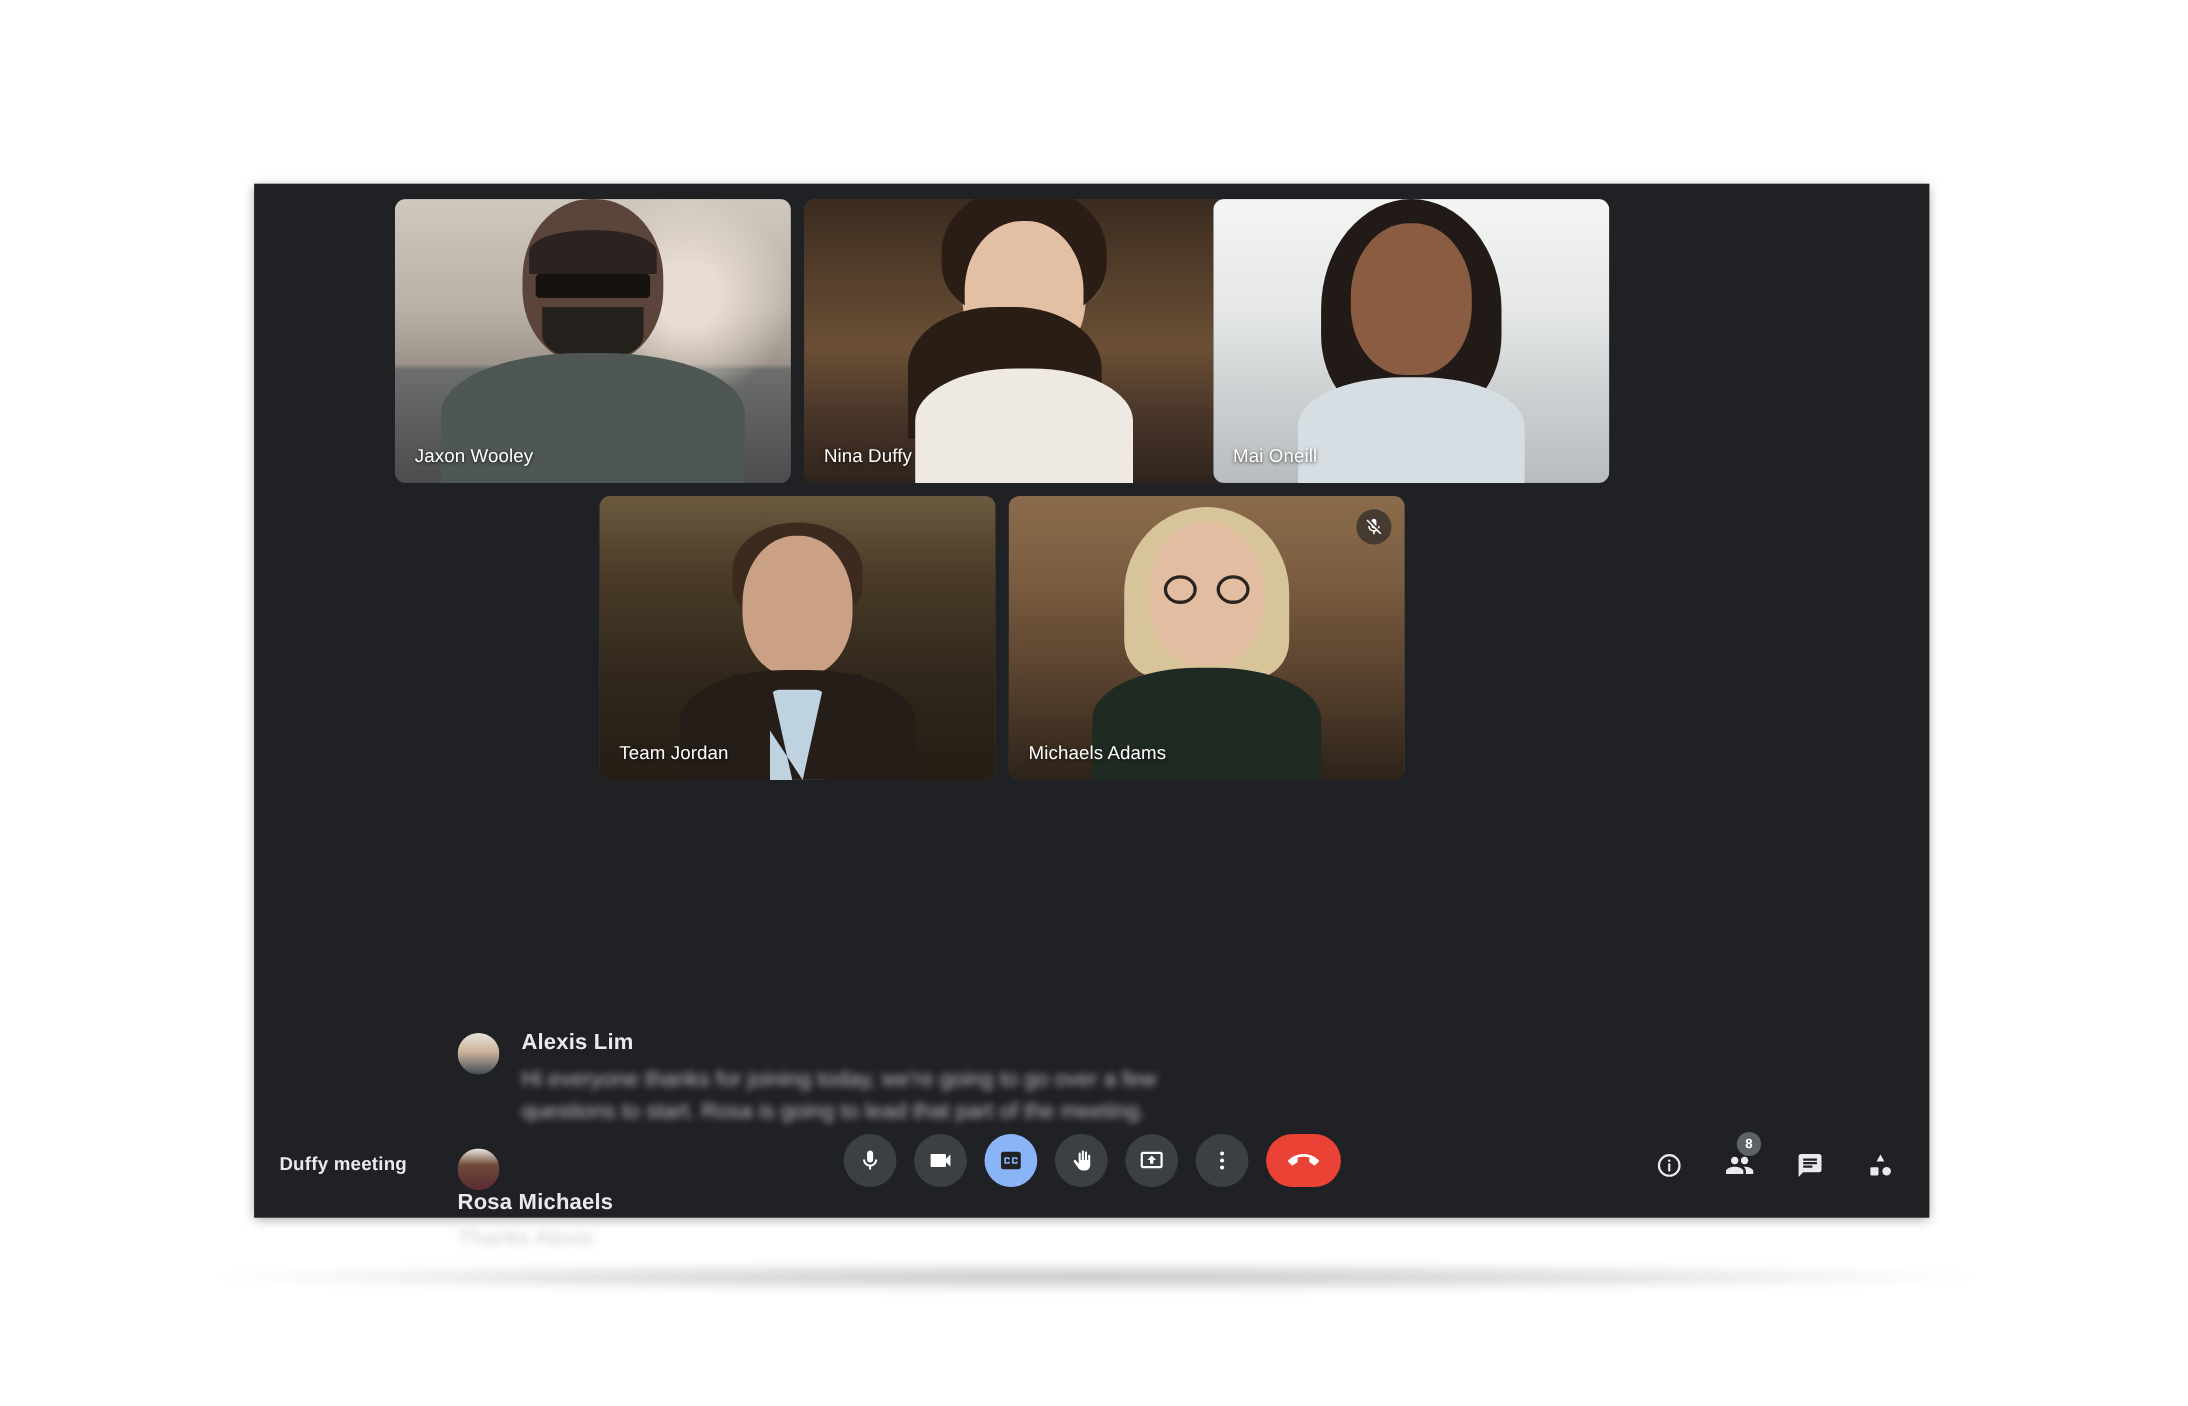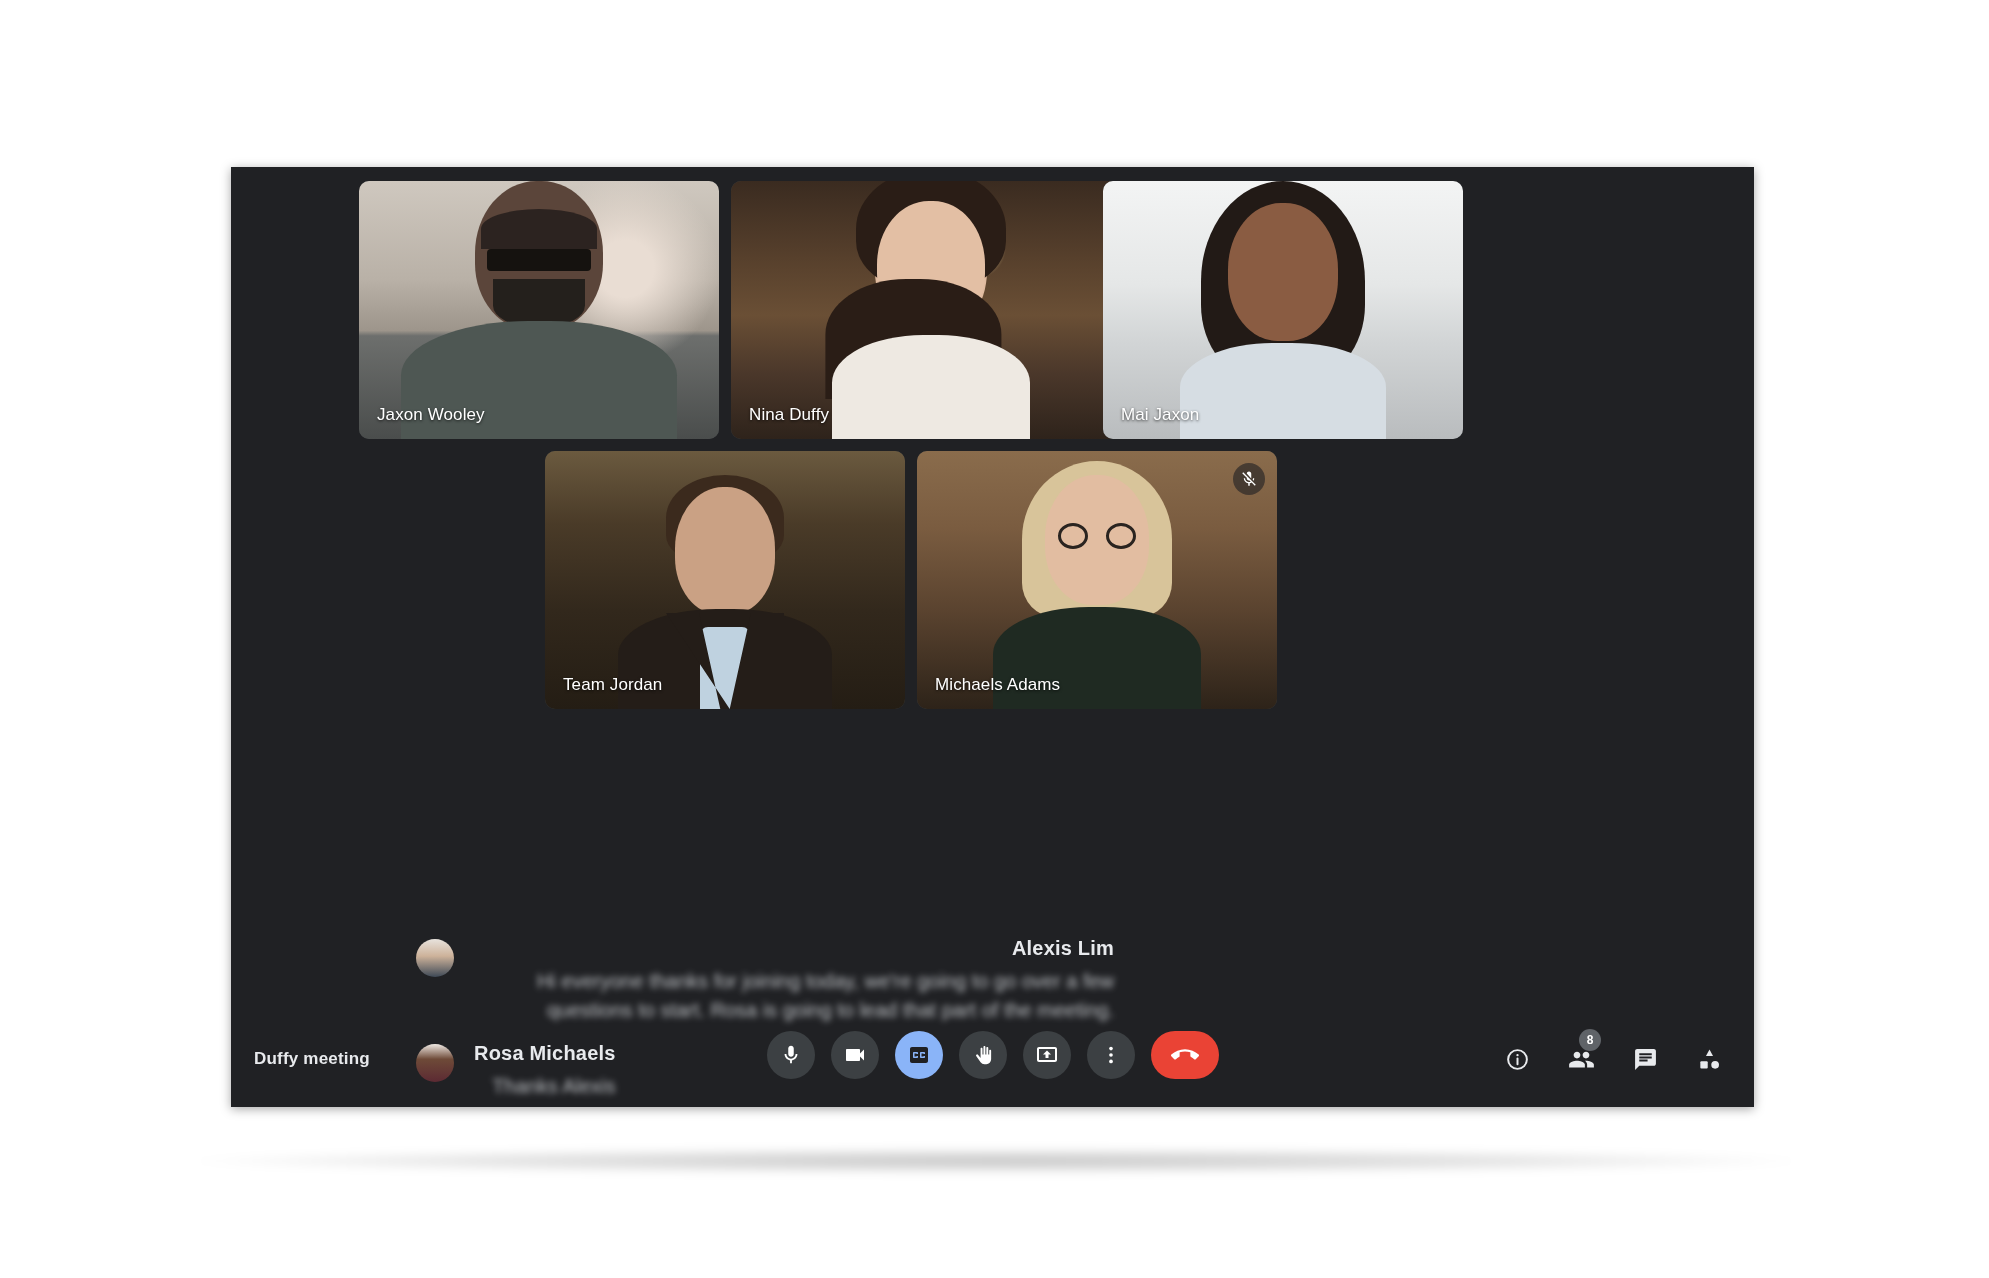--- a/index.html
+++ b/index.html
@@ -78,24 +78,24 @@
   .person .head {
     position:absolute; left:50%; transform:translateX(-50%);
     border-radius:48% 48% 45% 45%;
   }
   .person .body {
     position:absolute; left:50%; transform:translateX(-50%);
     border-radius:46% 46% 0 0;
   }
 
   
-  #captions { position:absolute; left:0; top:760px; width:100%; height:130px;text-align:right; }
+  #captions { position:absolute; left:0; top:760px; width:100%; height:130px; }
   .caption-row { position:absolute; display:flex; align-items:flex-start; }
   #cap-row-1 { left:185px; top:10px; }
-  #cap-row-2 { left:185px; top:115px; }
+  #cap-row-2 { left:185px; top:115px;flex-direction:column; }
   .cap-avatar {
     width:38px; height:38px; border-radius:50%; flex:0 0 38px;
     overflow:hidden; margin-top:2px; margin-right:20px;
     background:#8d8d8d;
   }
   .cap-avatar .av-inner { width:100%; height:100%; }
   .av-alexis { background:linear-gradient(180deg,#e8e3dd 0%,#cdb29a 45%,#3f4a57 100%); }
   .av-rosa   { background:linear-gradient(180deg,#efe9e3 0%,#6e4a38 40%,#5c2a33 100%); }
   .cap-body { display:flex; flex-direction:column; }
   .cap-name {
@@ -191,21 +191,21 @@
       </div>
 
       <div class="tile" id="tile-3">
         <div class="photo ph-room-c">
           <div class="person">
             <div style="position:absolute;left:50%;transform:translateX(-50%);bottom:58px;width:164px;height:200px;border-radius:50% 50% 38% 38%;background:#221a16;"></div>
             <div class="head" style="width:110px;height:138px;bottom:98px;background:#8a5c42;"></div>
             <div class="body" style="width:206px;height:96px;bottom:0;background:#d6dde3;"></div>
           </div>
         </div>
-        <span class="name">Mai Jaxon</span>
+        <span class="name">Mai Oneill</span>
       </div>
 
       <div class="tile" id="tile-4">
         <div class="photo ph-room-d">
           <div class="person">
             <div style="position:absolute;left:50%;transform:translateX(-50%);bottom:148px;width:118px;height:86px;border-radius:50% 50% 30% 30%;background:#3b2a1d;"></div>
             <div class="head" style="width:100px;height:128px;bottom:94px;background:#caa184;"></div>
             <div class="body" style="width:214px;height:100px;bottom:0;background:#241d18;"></div>
             <div style="position:absolute;left:50%;transform:translateX(-50%);bottom:0;width:50px;height:82px;background:#bfd2e0;border-radius:8px 8px 0 0;"></div>
             <div style="position:absolute;left:50%;transform:translateX(-50%);bottom:0;width:118px;height:96px;background:#241d18;clip-path:polygon(0 0,28% 0,46% 100%,0 100%,100% 100%,100% 0,72% 0,54% 100%);"></div>

